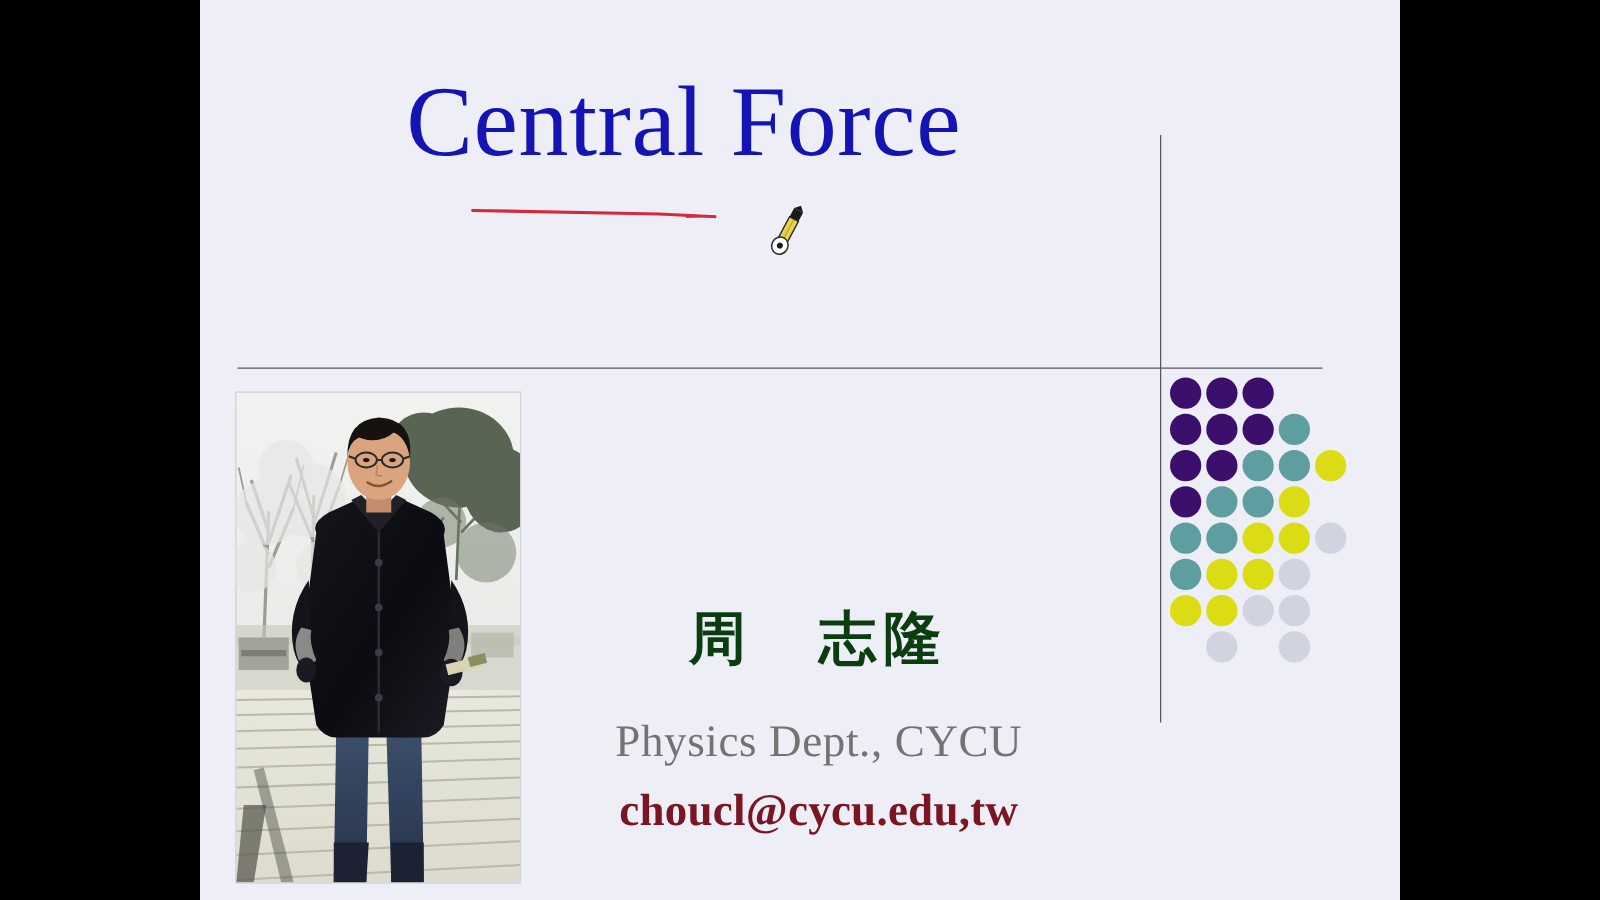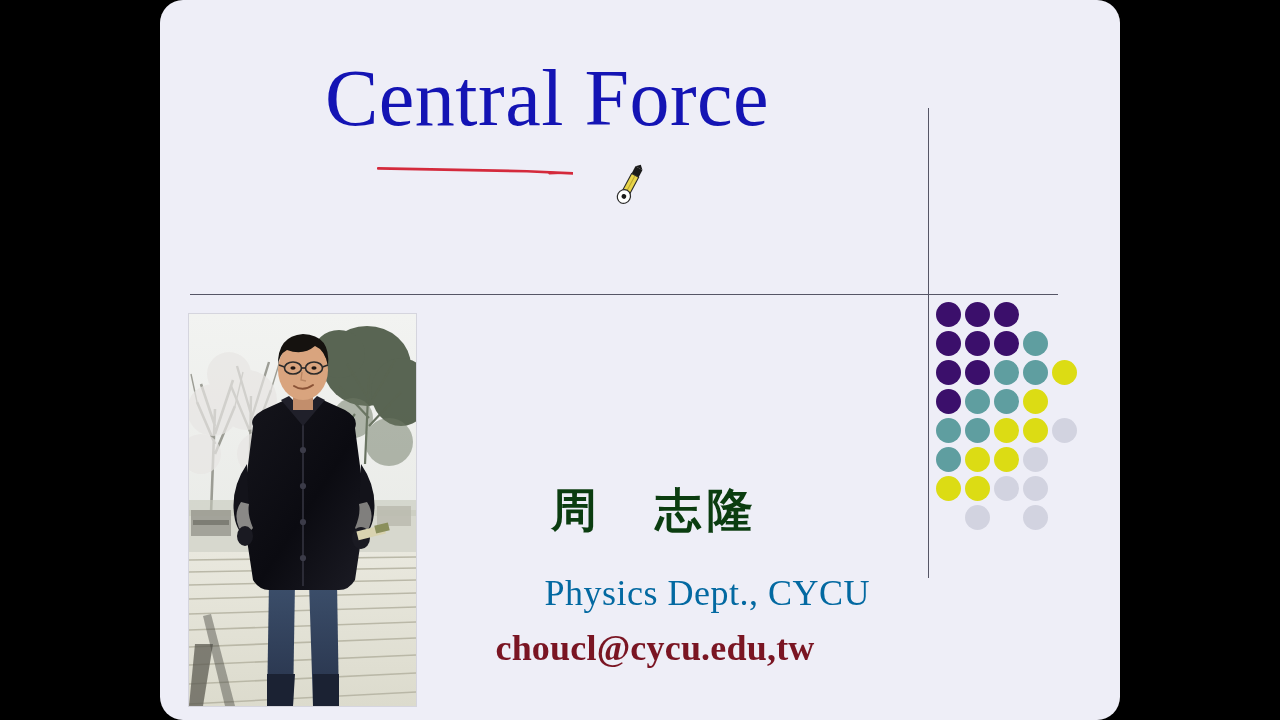--- a/index.html
+++ b/index.html
@@ -173,21 +173,21 @@
   }
 </style>
 </head>
 <body>
 
 <div id="screen">
 
   <div id="letterbox-left" class="letterbox" style="background: rgb(0, 0, 0);"></div>
   <div id="letterbox-right" class="letterbox" style="background: rgb(0, 0, 0);"></div>
 
-  <div id="slide" style="background: rgb(238, 238, 247); border-radius: 23px;">
+  <div id="slide" style="background: rgb(238, 238, 247);">
 
     <div id="title-block" style="color: rgb(20, 20, 180);">
       <span id="title-line-1">Central Force</span>
     </div>
 
     <svg id="red-underline" viewBox="0 0 196 9">
       <path d="M1,2.4 L150,5.2 L196,7.4" stroke="#d42a3c" stroke-width="2.6" fill="none" stroke-linecap="round"></path>
       <path d="M170,5.2 L196,7.4 L172,8.4 Z" fill="#d42a3c"></path>
     </svg>
 
@@ -324,21 +324,21 @@
         </g>
 
         <ellipse cx="104" cy="54" rx="2.6" ry="1.7" fill="#201713"></ellipse>
         <ellipse cx="125" cy="54" rx="2.6" ry="1.7" fill="#201713"></ellipse>
         <path d="M105,72 Q114,78 124,71" stroke="#8a5236" stroke-width="2" fill="none" stroke-linecap="round"></path>
         <path d="M113,58 L112,66 L117,67" stroke="#b98562" stroke-width="1.3" fill="none"></path>
       </svg>
     </div>
 
     <div id="presenter-name" style="color: rgb(11, 61, 16);">周　志隆</div>
-    <div id="presenter-affiliation" style="color: #0369a1; text-align: right;">Physics Dept., CYCU</div>
+    <div id="presenter-affiliation" style="color: #737373;">Physics Dept., CYCU</div>
     <div id="presenter-email" style="color: rgb(122, 21, 35);">choucl@cycu.edu,tw</div>
 
     <div id="dot-grid">
         <div class="dot" style="left: 0px; top: 0px; width: 25px; height: 25px; background: rgb(59, 15, 107);"></div>
         <div class="dot" style="left: 29px; top: 0px; width: 25px; height: 25px; background: rgb(59, 15, 107);"></div>
         <div class="dot" style="left: 58px; top: 0px; width: 25px; height: 25px; background: rgb(59, 15, 107);"></div>
         <div class="dot" style="left: 0px; top: 29px; width: 25px; height: 25px; background: rgb(59, 15, 107);"></div>
         <div class="dot" style="left: 29px; top: 29px; width: 25px; height: 25px; background: rgb(59, 15, 107);"></div>
         <div class="dot" style="left: 58px; top: 29px; width: 25px; height: 25px; background: rgb(59, 15, 107);"></div>
         <div class="dot" style="left: 87px; top: 29px; width: 25px; height: 25px; background: rgb(95, 158, 160);"></div>

